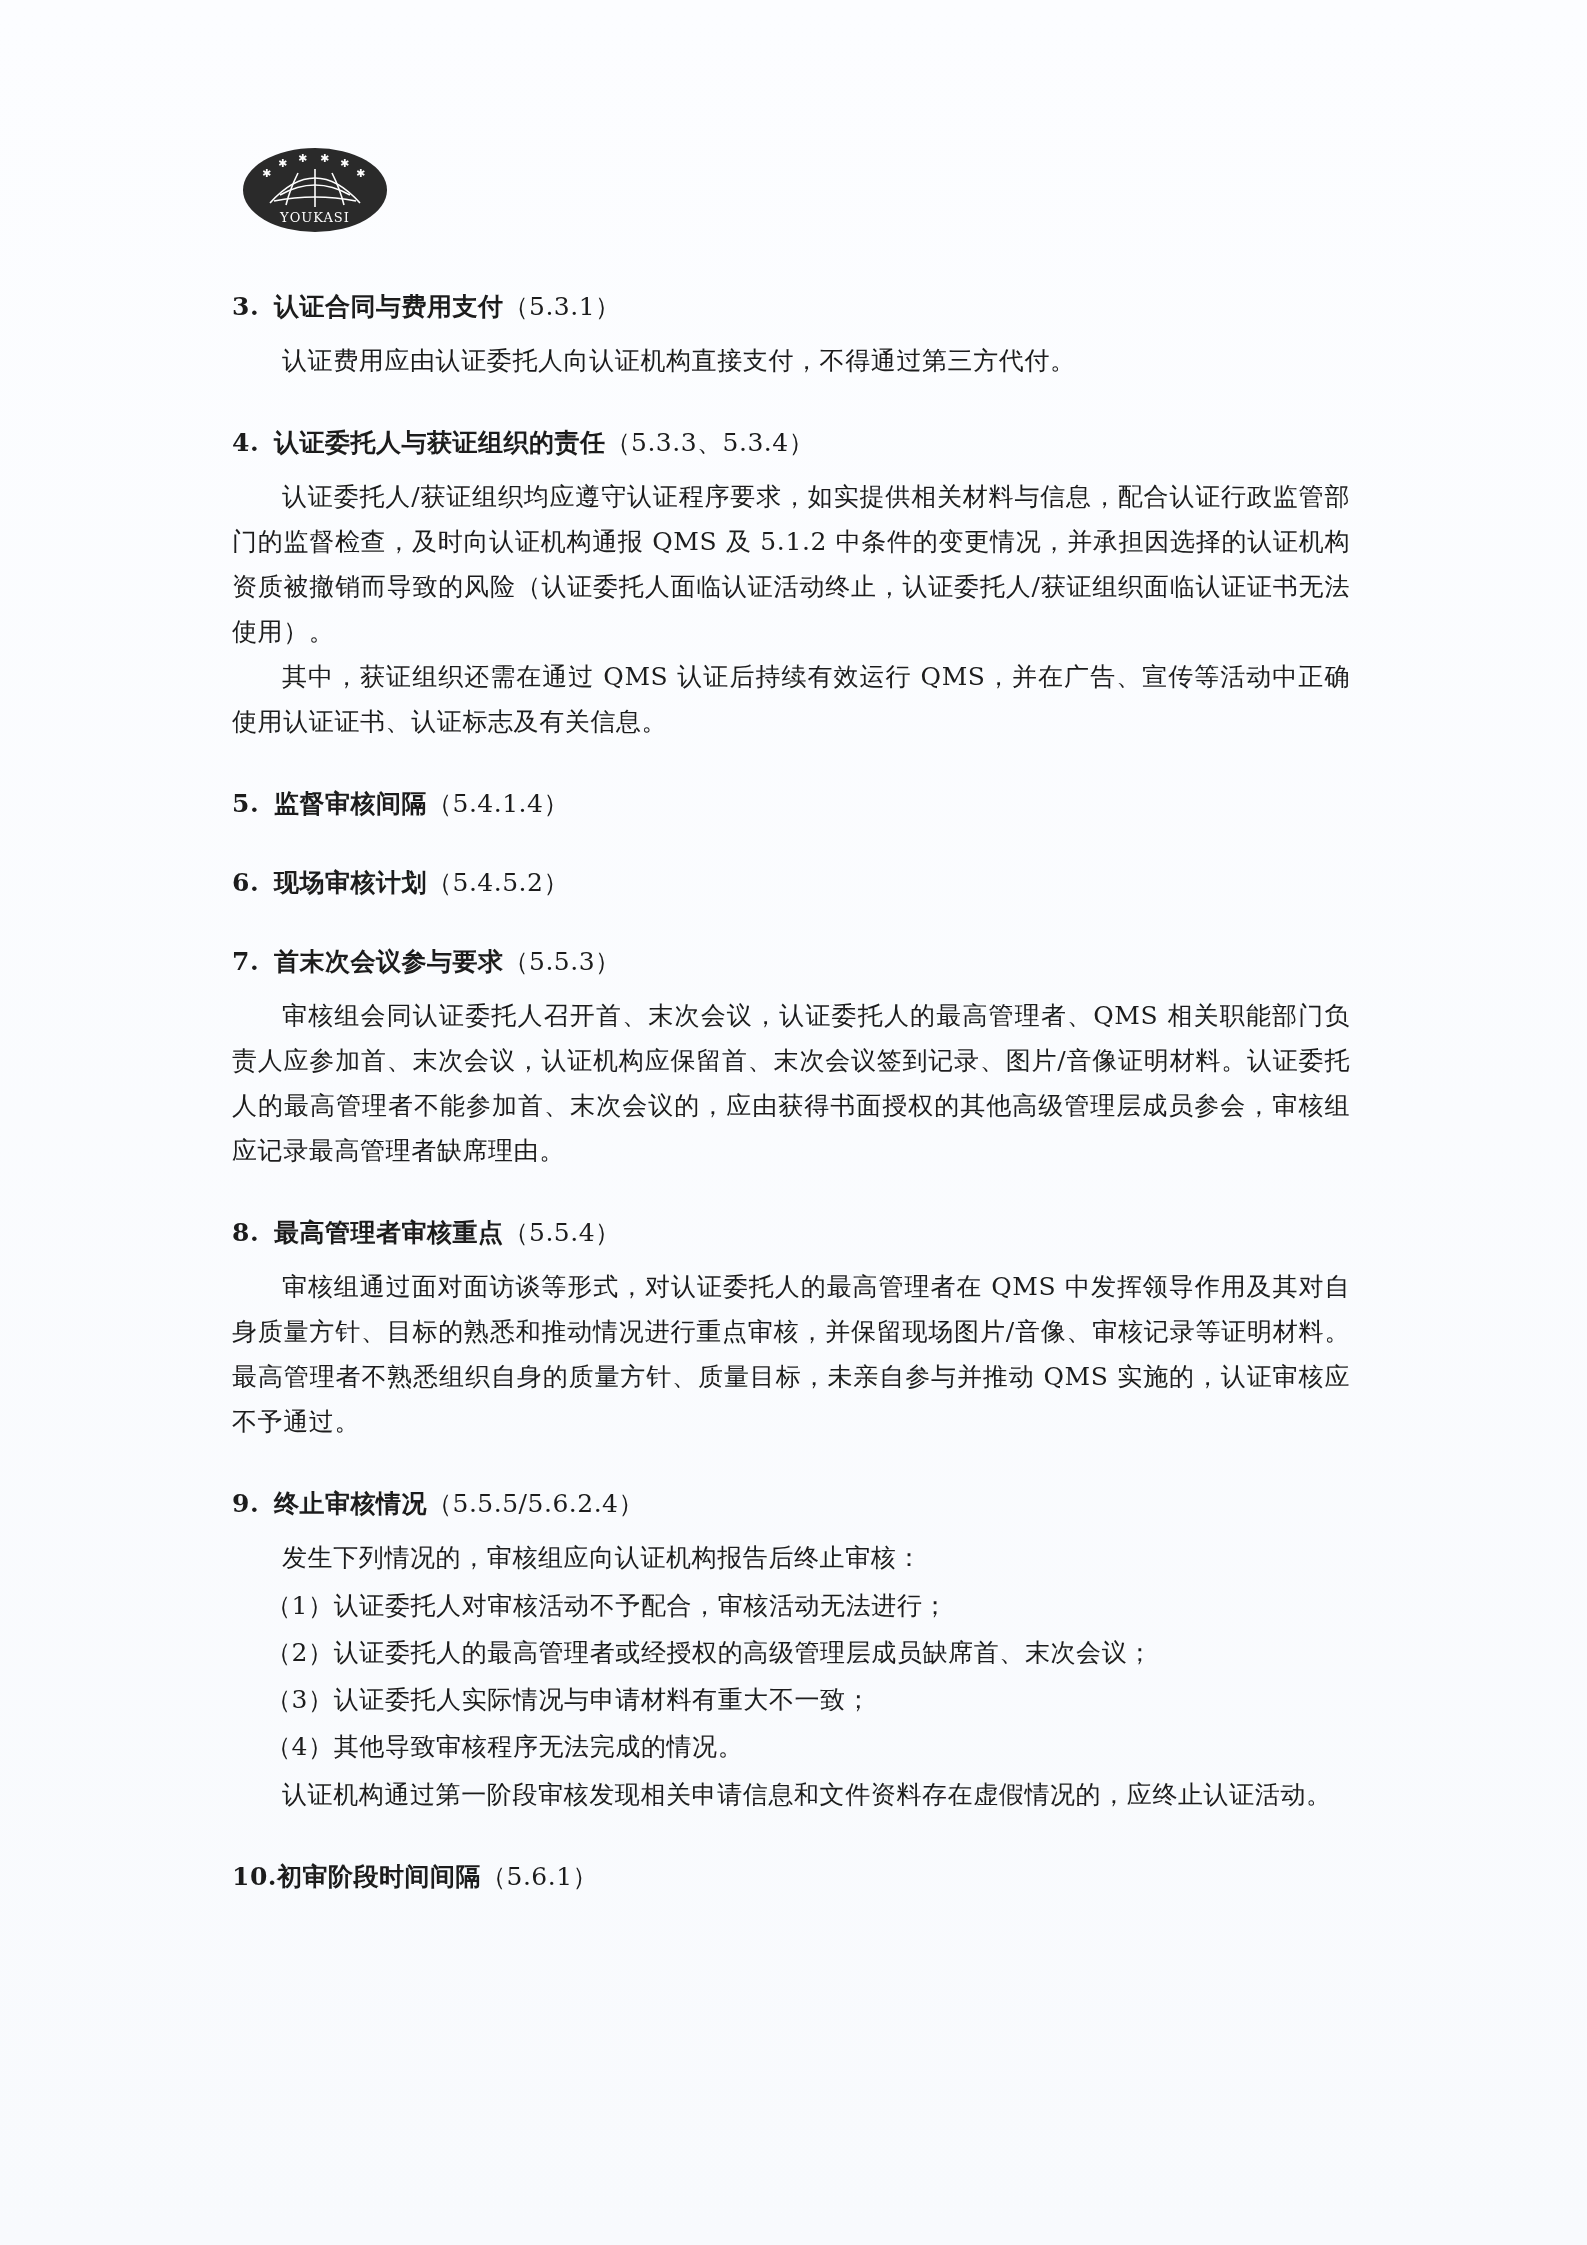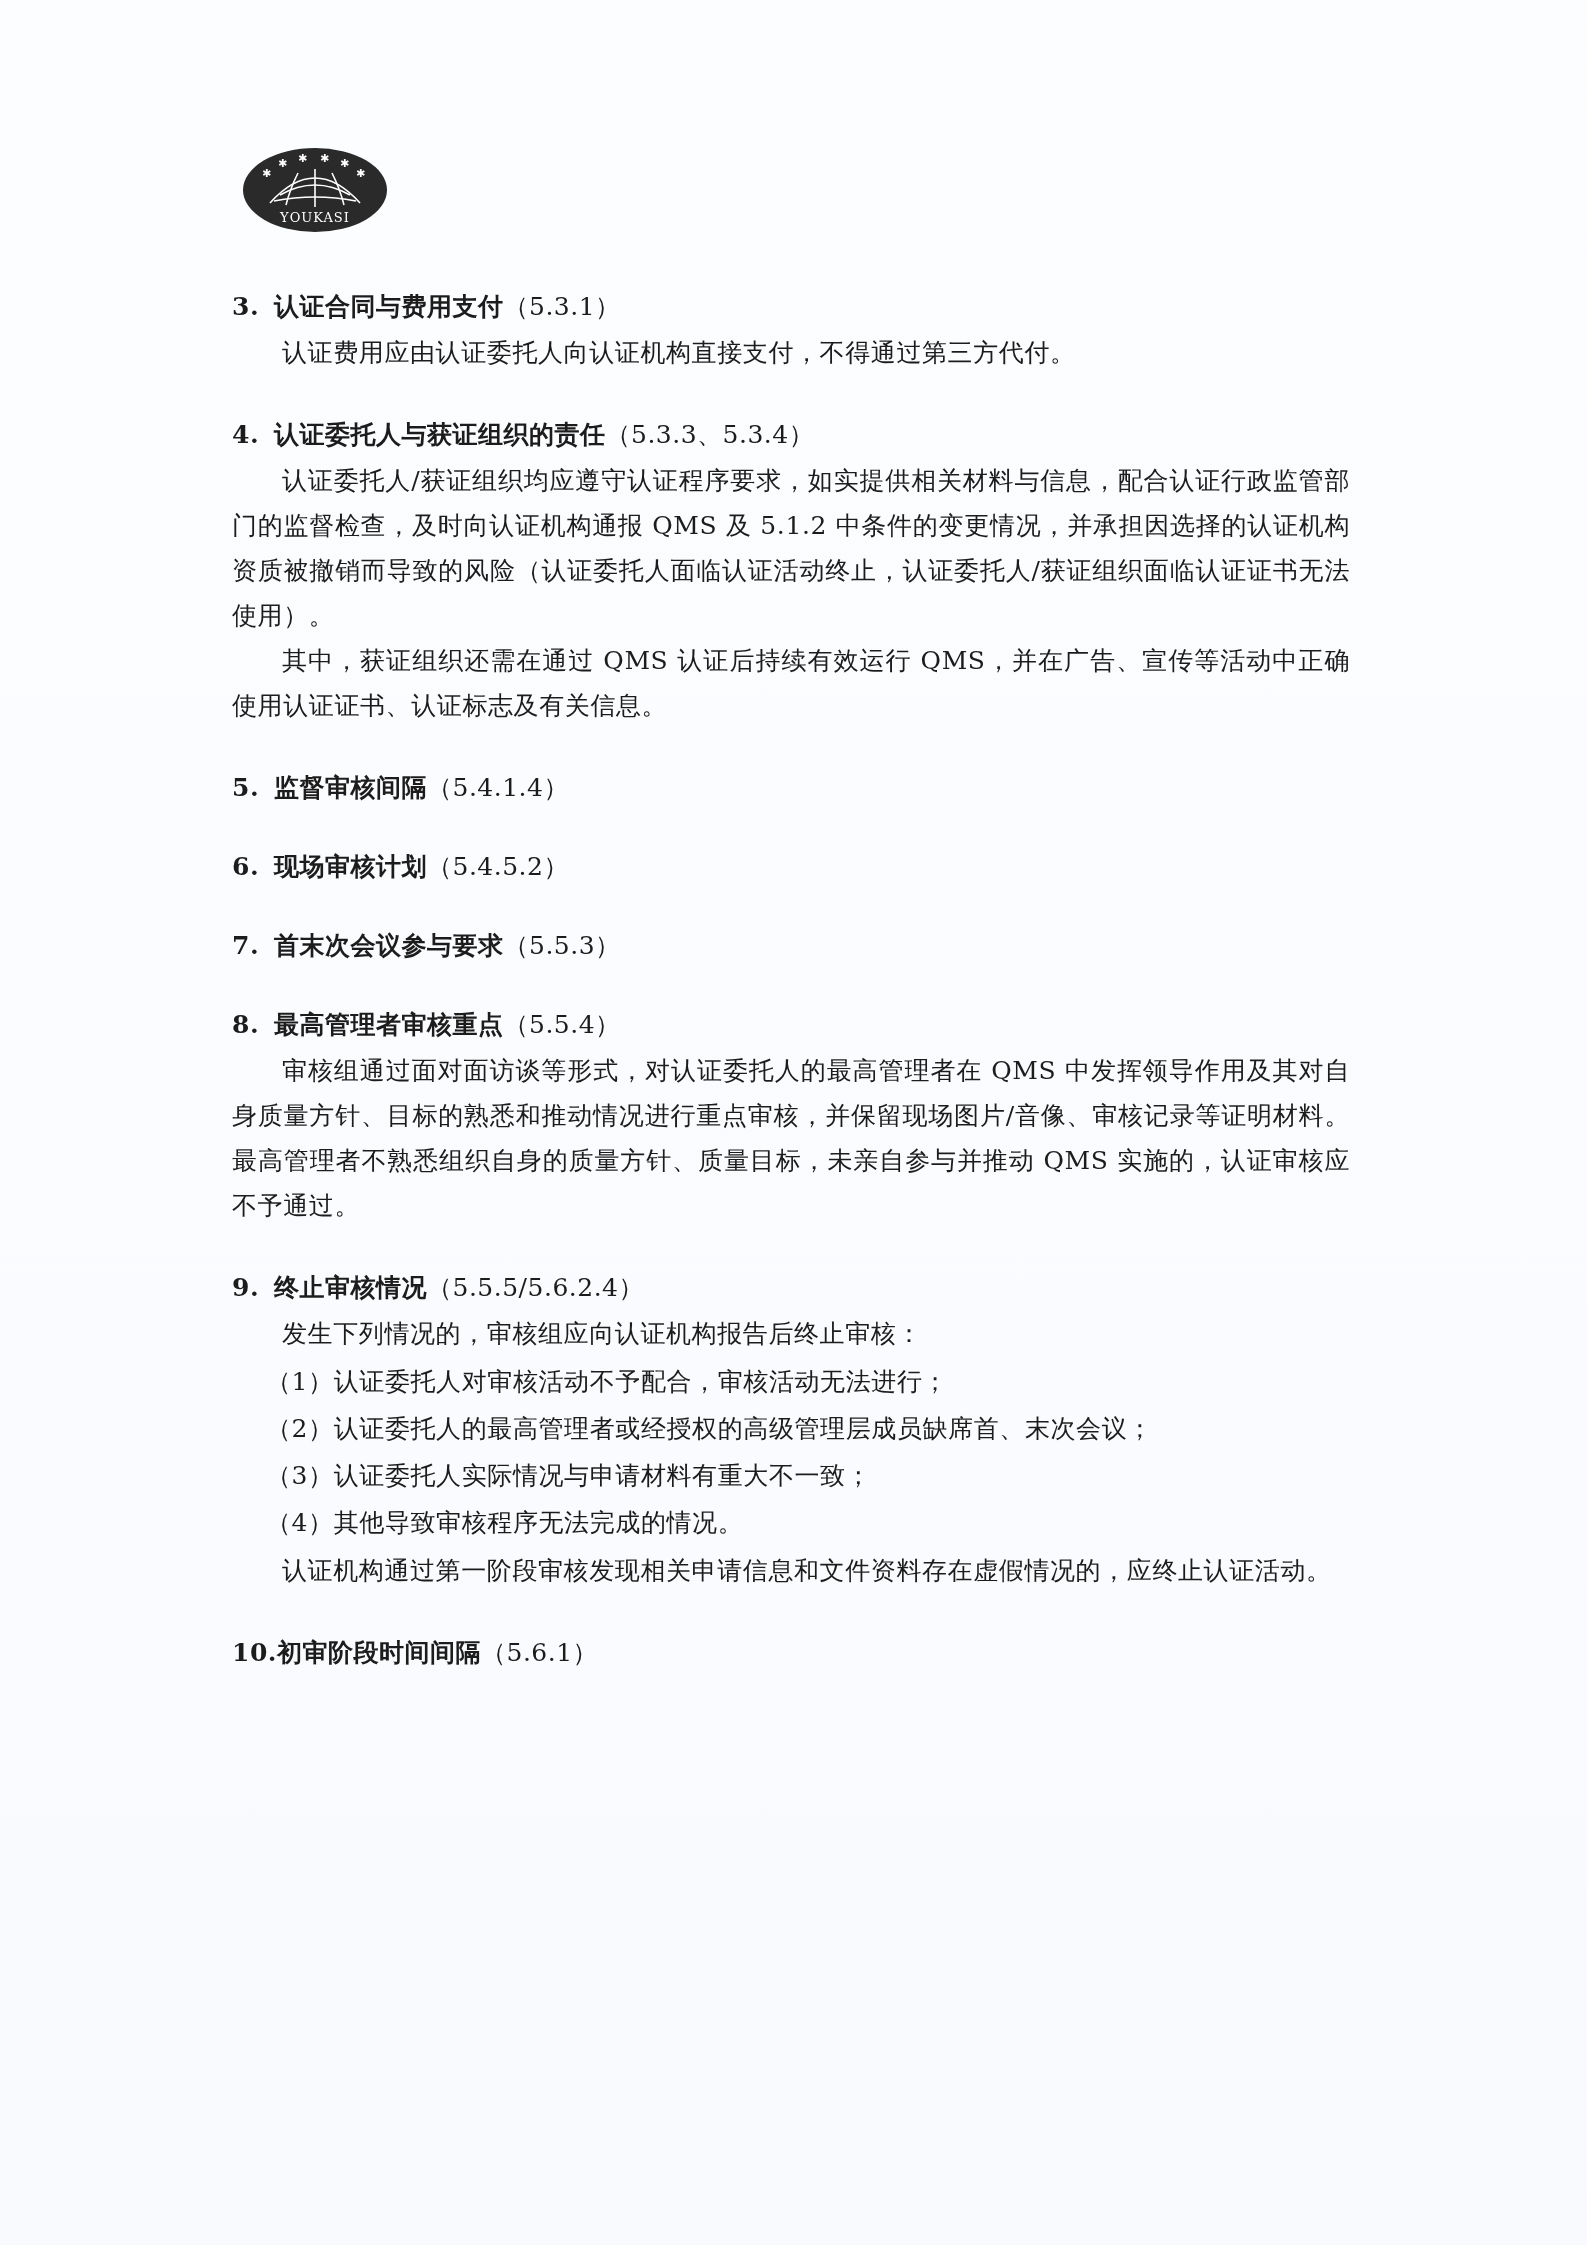--- a/index.html
+++ b/index.html
@@ -64,21 +64,21 @@
       letter-spacing: 0.6px;
       margin: 0;
     }
     .sub-item {
       font-size: 25px;
       line-height: 43px;
       padding-left: 30px;
       letter-spacing: 0.6px;
       margin: 4px;
     }
-    .para.first { margin-top: 4px; }
+    .para.first { margin-top: 12px; }
   </style>
 </head>
 <body>
 
 <div class="page">
 
   <svg class="logo" viewBox="0 0 150 90" xmlns="http://www.w3.org/2000/svg">
     <ellipse cx="75" cy="45" rx="72" ry="42" fill="#2a2a2a"></ellipse>
     <g fill="#ffffff">
       <text x="22" y="32" font-size="11" font-family="DejaVu Sans, sans-serif">✱</text>
@@ -135,20 +135,21 @@
         <span class="sec-ref">（5.4.5.2）</span>
       </div>
     </div>
 
     <div class="section">
       <div class="sec-title">
         <span class="sec-num">7.</span>
         <span>首末次会议参与要求</span>
         <span class="sec-ref">（5.5.3）</span>
       </div>
+      <p class="para first">审核组会同认证委托人召开首、末次会议，认证委托人的最高管理者、QMS 相关职能部门负责人应参加首、末次会议，认证机构应保留首、末次会议签到记录、图片/音像证明材料。认证委托人的最高管理者不能参加首、末次会议的，应由获得书面授权的其他高级管理层成员参会，审核组应记录最高管理者缺席理由。</p>
     </div>
 
     <div class="section">
       <div class="sec-title">
         <span class="sec-num">8.</span>
         <span>最高管理者审核重点</span>
         <span class="sec-ref">（5.5.4）</span>
       </div>
       <p class="para first">审核组通过面对面访谈等形式，对认证委托人的最高管理者在 QMS 中发挥领导作用及其对自身质量方针、目标的熟悉和推动情况进行重点审核，并保留现场图片/音像、审核记录等证明材料。最高管理者不熟悉组织自身的质量方针、质量目标，未亲自参与并推动 QMS 实施的，认证审核应不予通过。</p>
     </div>

